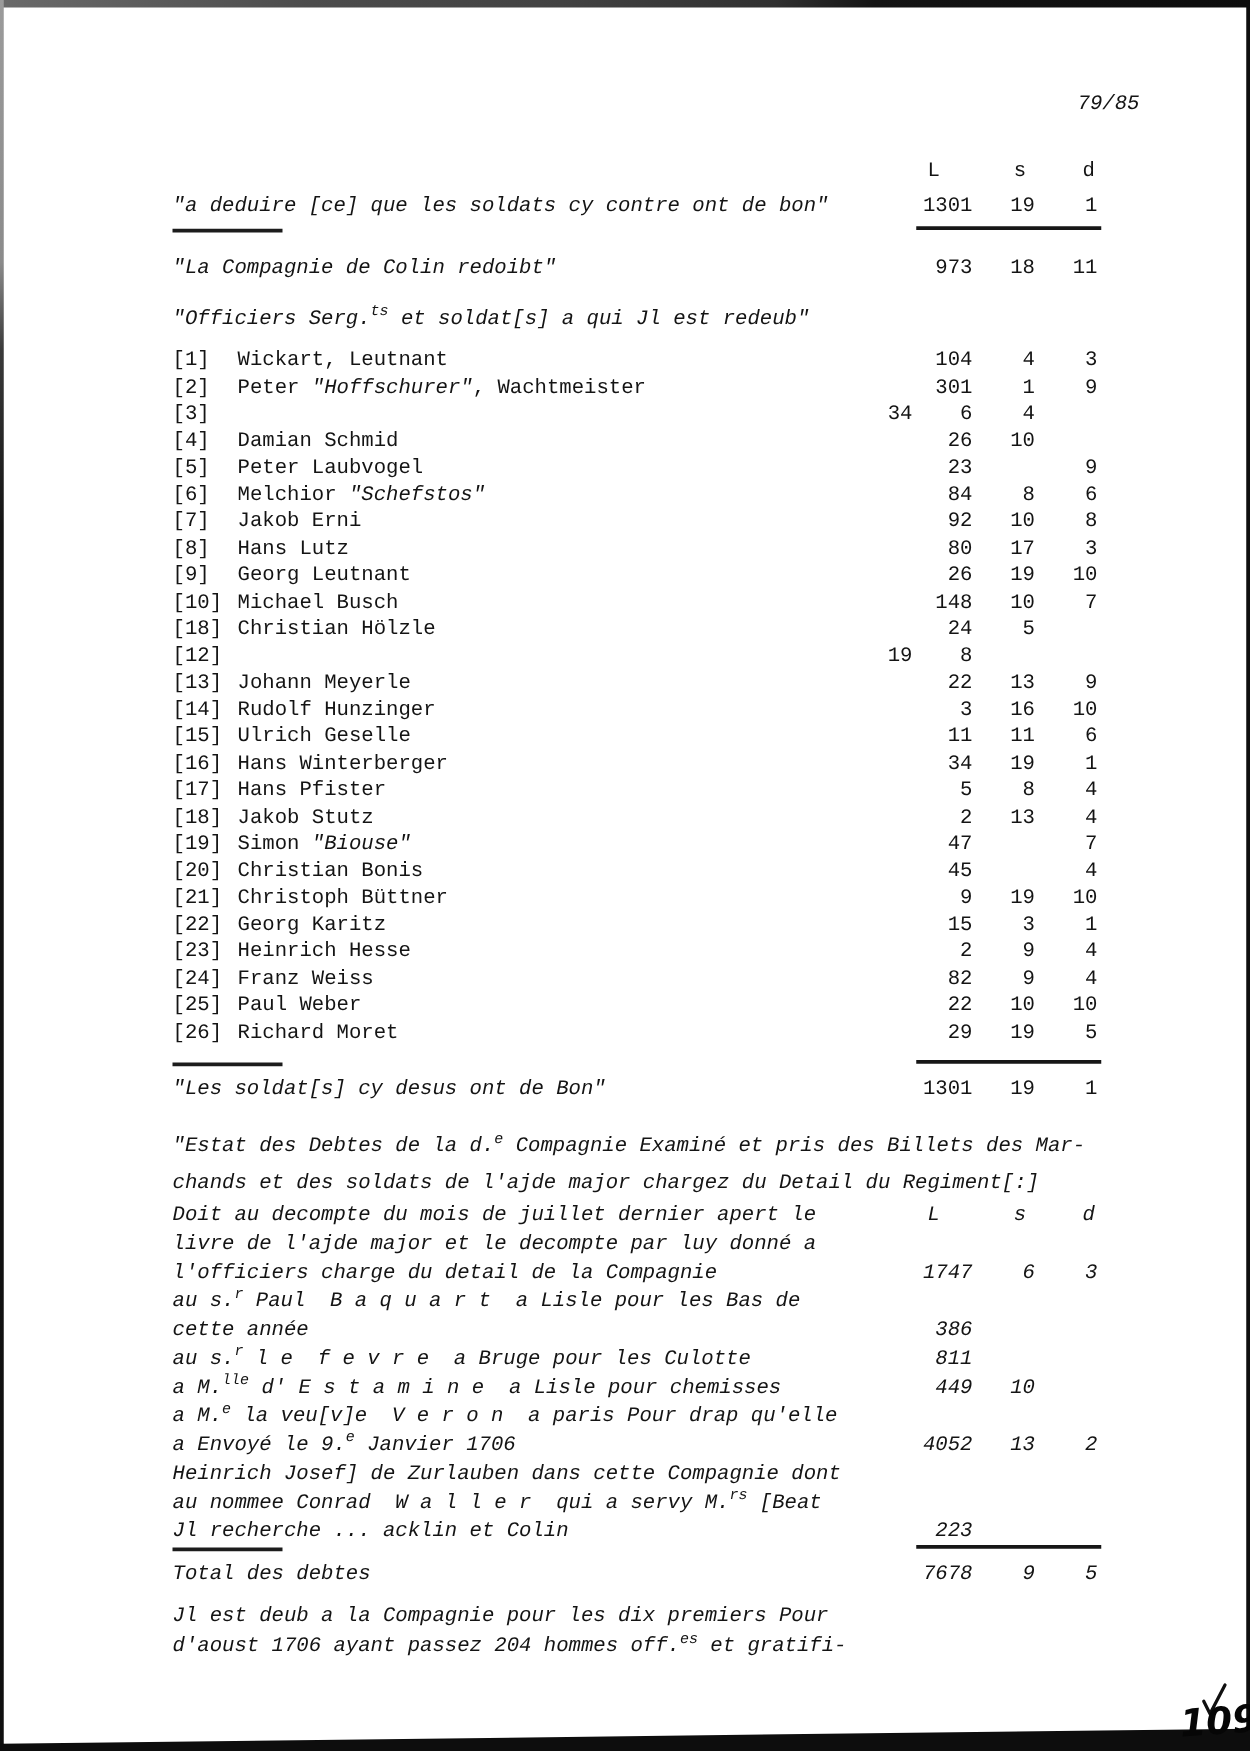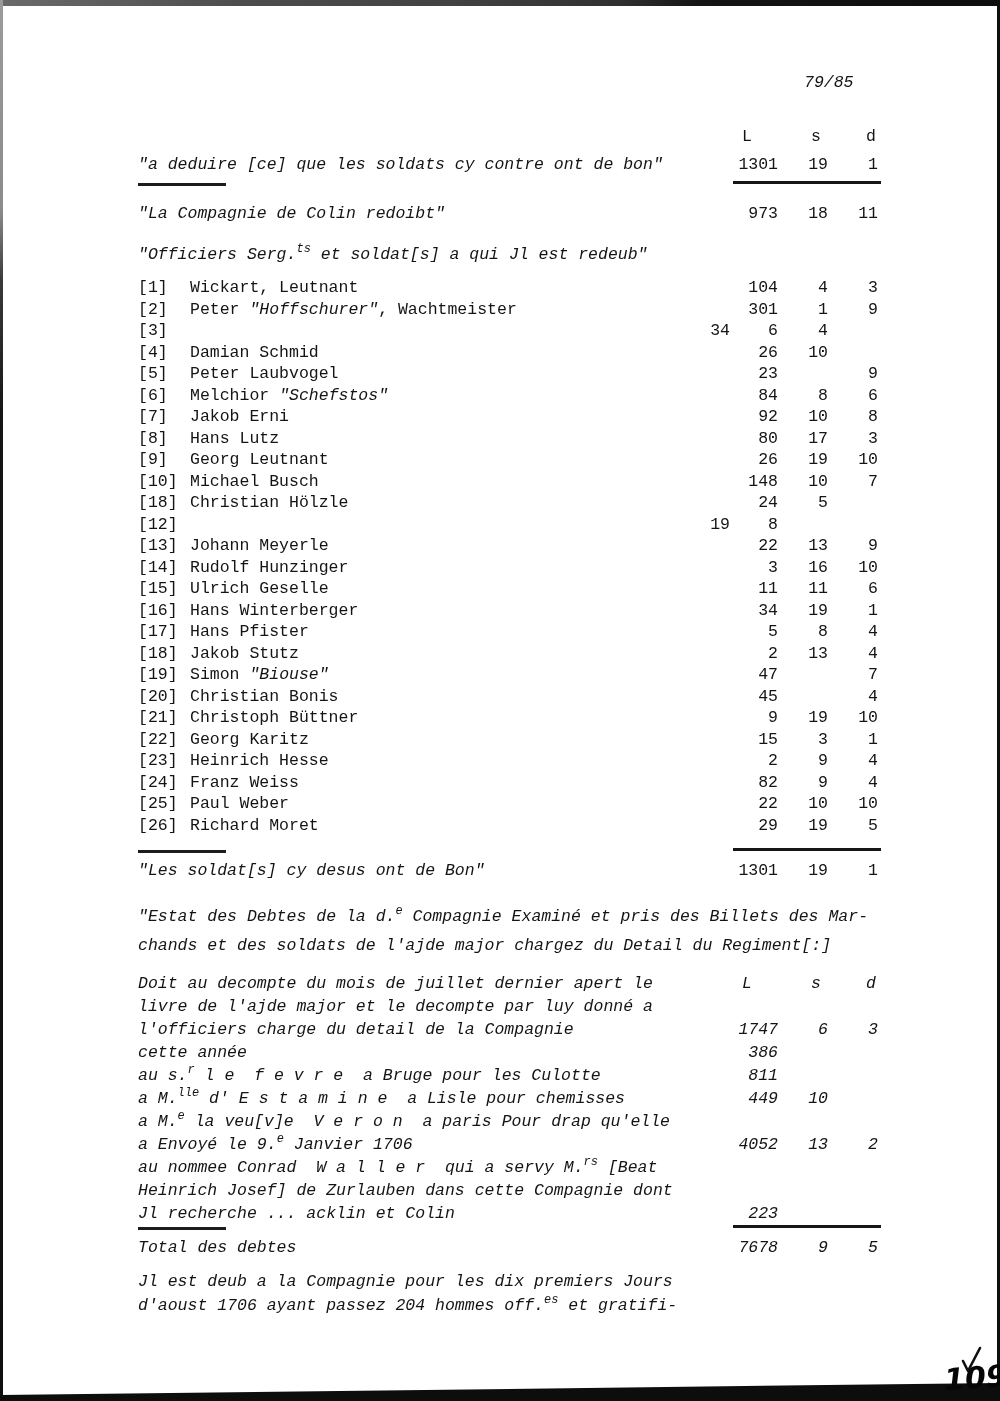--- a/index.html
+++ b/index.html
@@ -16,21 +16,21 @@
   sup.sp{font-size:12px;vertical-align:7px;line-height:0;font-family:Liberation Mono, monospace;}
 
   
   .edge-top{position:absolute;top:0;left:0;width:1000px;height:6px;
     background:linear-gradient(90deg,#6a6a6a 0%,#4c4c4c 25%,#424242 45%,#303030 62%,#141414 70%,#0d0d0d 100%);}
   .edge-left{position:absolute;top:0;left:0;width:3px;height:1401px;
     background:linear-gradient(180deg,#9b9b9b 0%,#8b8b8b 15%,#3a3a3a 20%,#141414 30%,#0f0f0f 100%);}
   .edge-right{position:absolute;top:4px;right:0;width:3px;height:1397px;background:#0e0e0e;}
   .edge-bottom{position:absolute;bottom:0;left:0;width:1000px;height:22px;}
 
-  .page-number{position:absolute;top:73px;left:804px;font-style:italic;}
+  .page-number{position:absolute;top:73px;left:862px;font-style:italic;}
 
   
   .content{position:absolute;left:138px;top:120px;width:740px;}
 
   .row{display:grid;grid-template-columns:592px 48px 50px 50px;line-height:22px;}
   .cell{text-align:right;white-space:pre;}
   .hL{padding-right:26px;}
   .hs{padding-right:7px;}
   .hd{padding-right:2px;}
 
@@ -48,21 +48,21 @@
   .list-heading{margin-top:18px;line-height:24px;font-style:italic;}
 
   .soldier-list{margin-top:10px;}
   .list-row{display:grid;grid-template-columns:52px 540px 48px 50px 50px;line-height:21.5px;}
   .q{font-style:italic;}
 
   .list-total{margin-top:6px;}
 
   .estat{margin-top:20px;width:780px;font-style:italic;line-height:29px;}
 
-  .debts{margin-top:12px;}
+  .debts{margin-top:0;}
   .debt-row{line-height:23px;}
   .debt-label{font-style:italic;white-space:pre;}
   .debt-cell{font-style:italic;}
 
   .total-row{margin-top:6px;}
   .closing{margin-top:11px;font-style:italic;line-height:24px;}
 
   
   .check-mark{position:absolute;left:960px;top:1346px;}
   .hand-number{position:absolute;left:944px;top:1360px;
@@ -324,20 +324,26 @@
     <div class="cell debt-cell"></div>
     <div class="cell debt-cell"></div>
   </div>
       <div class="row debt-row">
     <div class="debt-label"><span>l'officiers charge du detail de la Compagnie</span></div>
     <div class="cell debt-cell">1747</div>
     <div class="cell debt-cell">6</div>
     <div class="cell debt-cell">3</div>
   </div>
       <div class="row debt-row">
+    <div class="debt-label"><span>au s.</span><sup class="sp">r</sup><span> Paul  B a q u a r t  a Lisle pour les Bas de</span></div>
+    <div class="cell debt-cell"></div>
+    <div class="cell debt-cell"></div>
+    <div class="cell debt-cell"></div>
+  </div>
+      <div class="row debt-row">
     <div class="debt-label"><span>cette année</span></div>
     <div class="cell debt-cell">386</div>
     <div class="cell debt-cell"></div>
     <div class="cell debt-cell"></div>
   </div>
       <div class="row debt-row">
     <div class="debt-label"><span>au s.</span><sup class="sp">r</sup><span> l e  f e v r e  a Bruge pour les Culotte</span></div>
     <div class="cell debt-cell">811</div>
     <div class="cell debt-cell"></div>
     <div class="cell debt-cell"></div>
@@ -354,27 +360,27 @@
     <div class="cell debt-cell"></div>
     <div class="cell debt-cell"></div>
   </div>
       <div class="row debt-row">
     <div class="debt-label"><span>a Envoyé le 9.</span><sup class="sp">e</sup><span> Janvier 1706</span></div>
     <div class="cell debt-cell">4052</div>
     <div class="cell debt-cell">13</div>
     <div class="cell debt-cell">2</div>
   </div>
       <div class="row debt-row">
+    <div class="debt-label"><span>Heinrich Josef] de Zurlauben dans cette Compagnie dont</span></div>
+    <div class="cell debt-cell"></div>
+    <div class="cell debt-cell"></div>
+    <div class="cell debt-cell"></div>
+  </div>
+      <div class="row debt-row">
     <div class="debt-label"><span>au nommee Conrad  W a l l e r  qui a servy M.</span><sup class="sp">rs</sup><span> [Beat</span></div>
-    <div class="cell debt-cell"></div>
-    <div class="cell debt-cell"></div>
-    <div class="cell debt-cell"></div>
-  </div>
-      <div class="row debt-row">
-    <div class="debt-label"><span>Heinrich Josef] de Zurlauben dans cette Compagnie dont</span></div>
     <div class="cell debt-cell"></div>
     <div class="cell debt-cell"></div>
     <div class="cell debt-cell"></div>
   </div>
       <div class="row debt-row">
     <div class="debt-label"><span>Jl recherche ... acklin et Colin</span></div>
     <div class="cell debt-cell">223</div>
     <div class="cell debt-cell"></div>
     <div class="cell debt-cell"></div>
   </div>
@@ -386,21 +392,21 @@
   </div>
 
   <div class="row total-row">
     <div class="it">Total des debtes</div>
     <div class="cell it">7678</div>
     <div class="cell it">9</div>
     <div class="cell it">5</div>
   </div>
 
   <div class="closing">
-    <div><span>Jl est deub a la Compagnie pour les dix premiers Jours</span></div>
+    <div><span>Jl est deub a la Compagnie pour les dix premiers Pour</span></div>
     <div><span>d'aoust 1706 ayant passez 204 hommes off.</span><sup class="sp">es</sup><span> et gratifi-</span></div>
   </div>
 
 </div>
 
 <svg class="check-mark" width="24" height="28" viewBox="0 0 24 28">
   <path d="M3 15 L8 25 L20 2" fill="none" stroke="#101010" stroke-width="2.6" stroke-linecap="round" stroke-linejoin="round"></path>
 </svg>
 <div class="hand-number">109</div>
 

